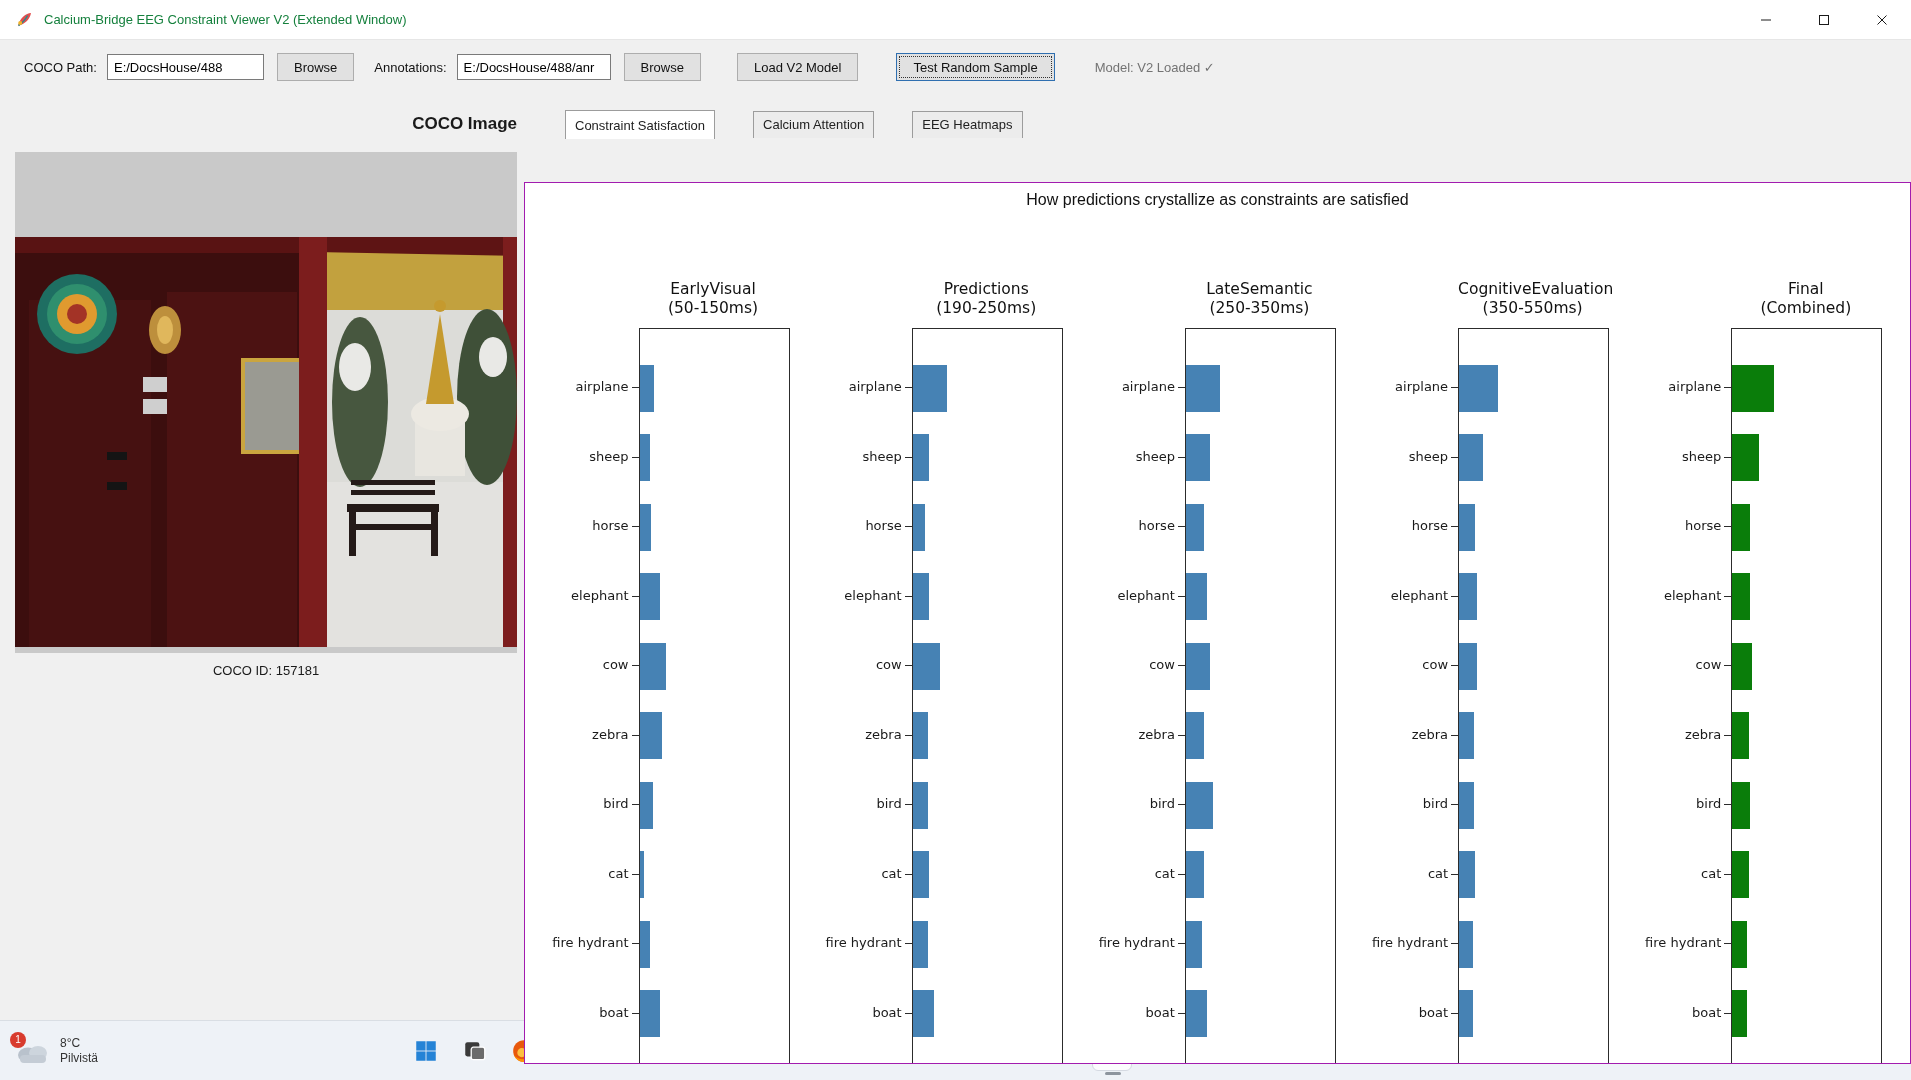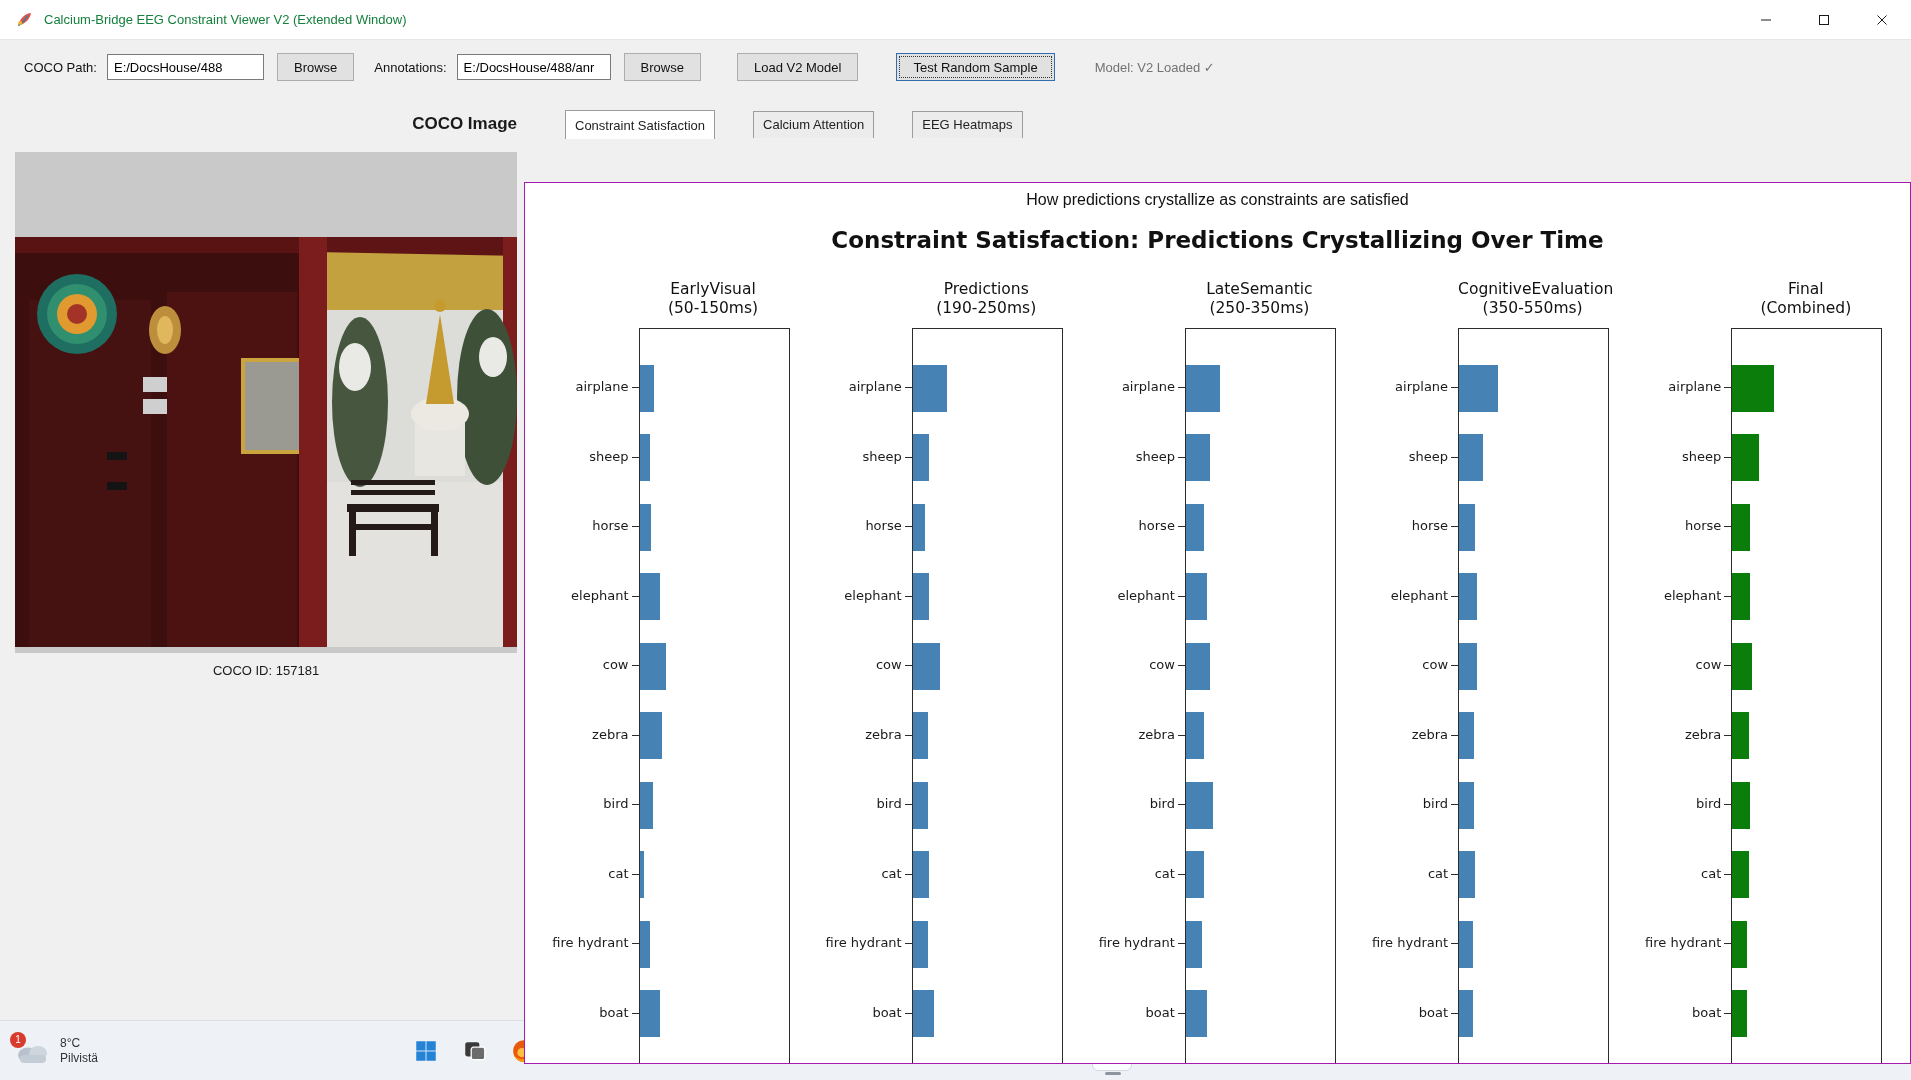--- a/index.html
+++ b/index.html
@@ -183,21 +183,20 @@
   <div class="coco-caption">COCO ID: 157181</div>
 
   <div class="tabs">
     <div class="tab selected">Constraint Satisfaction</div>
     <div class="tab">Calcium Attention</div>
     <div class="tab">EEG Heatmaps</div>
   </div>
 
   <div class="content">
     <div class="subtitle">How predictions crystallize as constraints are satisfied</div>
-    <div class="chart-title">Constraint Satisfaction: Predictions Crystallizing Over Time</div>
     <div id="charts">
         <div class="subplot" style="left: 3.5px;">
           <div class="sp-title">
             <div>EarlyVisual</div>
             <div>(50-150ms)</div>
           </div>
           <div class="plot-box">
             <div class="bar" style="top: 35.5px; width: 14.9px; background: rgb(70, 130, 180);"></div>
             <div class="bar" style="top: 105px; width: 10.43px; background: rgb(70, 130, 180);"></div>
             <div class="bar" style="top: 174.5px; width: 11.92px; background: rgb(70, 130, 180);"></div>

